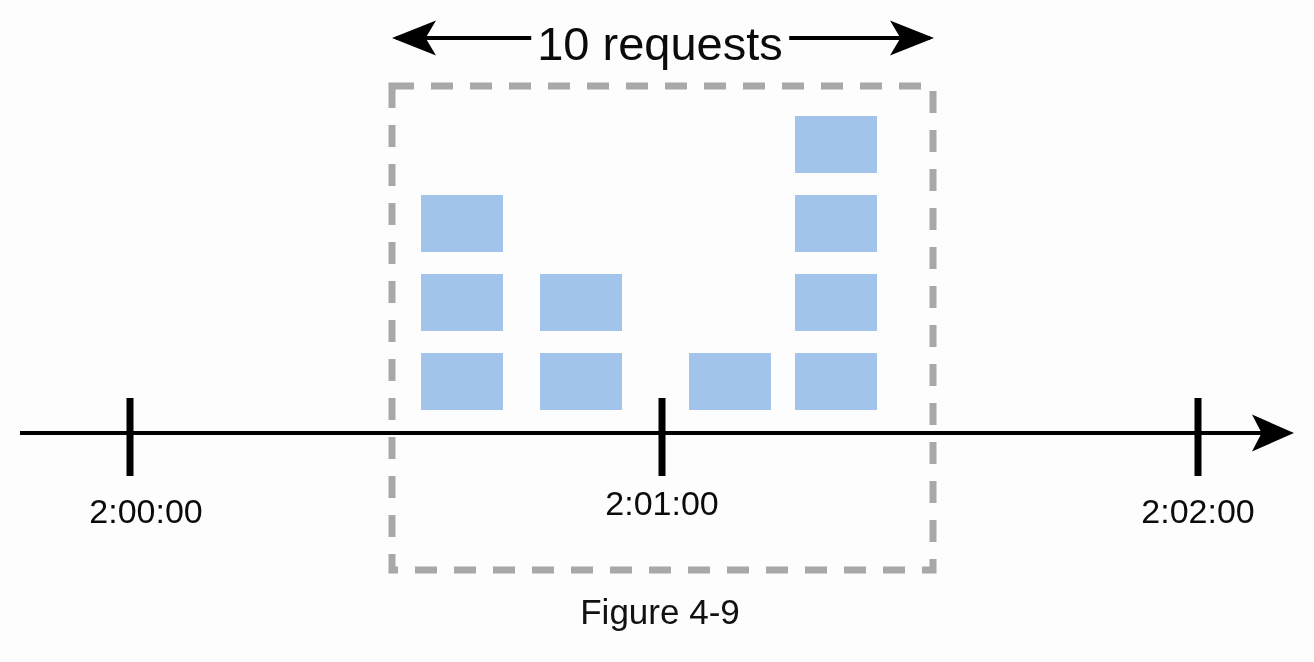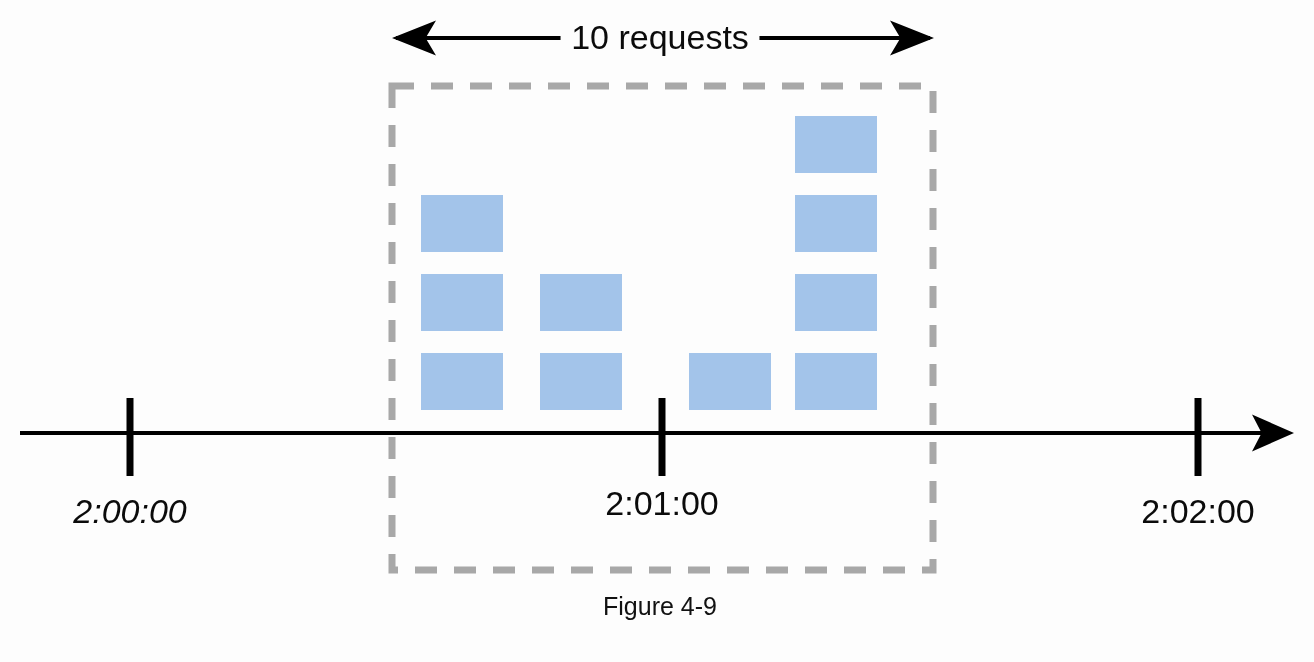--- a/index.html
+++ b/index.html
@@ -32,32 +32,32 @@
     font-family: "Liberation Sans", sans-serif;
     font-size: 34px;
     color: #0b0b0b;
     white-space: nowrap;
     transform: translateX(-50%);
     letter-spacing: 0px;
   }
   .annotation-label {
     position: absolute;
     font-family: "Liberation Sans", sans-serif;
-    font-size: 34px;
+    font-size: 47px;
     color: #0b0b0b;
     white-space: nowrap;
     transform: translateX(-50%);
     background: #fdfdfd;
     padding: 0 6px;
     line-height: 1;
   }
   .figure-caption {
     position: absolute;
     font-family: "Liberation Sans", sans-serif;
-    font-size: 25px;
+    font-size: 35px;
     color: #111111;
     white-space: nowrap;
     transform: translateX(-50%);
   }
 </style>
 </head>
 <body>
 
 <div id="figure-root" style="background: rgb(253, 253, 253);">
 
@@ -109,20 +109,20 @@
           <line x1="130" y1="398" x2="130" y2="476" stroke="#000000" stroke-width="7"></line>
           <line x1="662" y1="398" x2="662" y2="476" stroke="#000000" stroke-width="7"></line>
           <line x1="1198" y1="398" x2="1198" y2="476" stroke="#000000" stroke-width="7"></line>
         </g>
     </g>
   </svg>
 
   <div class="annotation-label" id="anno-label" style="left: 660px; top: 20px; background: rgb(253, 253, 253);">10 requests</div>
 
   <div id="tick-labels">
-      <div class="tick-label" style="left: 130px; top: 492px; font-style: italic;">2:00:00</div>
+      <div class="tick-label" style="left: 146px; top: 492px;">2:00:00</div>
       <div class="tick-label" style="left: 662px; top: 484px;">2:01:00</div>
       <div class="tick-label" style="left: 1198px; top: 492px;">2:02:00</div>
     </div>
 
   <div class="figure-caption" id="caption" style="left: 660px; top: 592px;">Figure 4-9</div>
 
 </div>
 
 </body></html>

